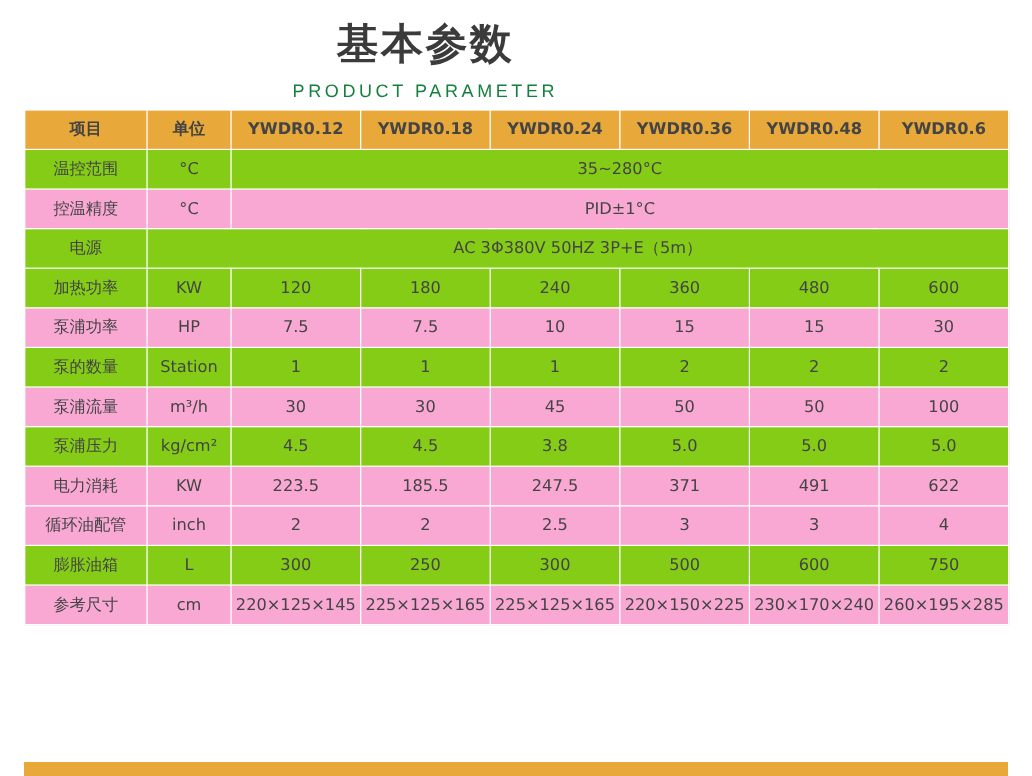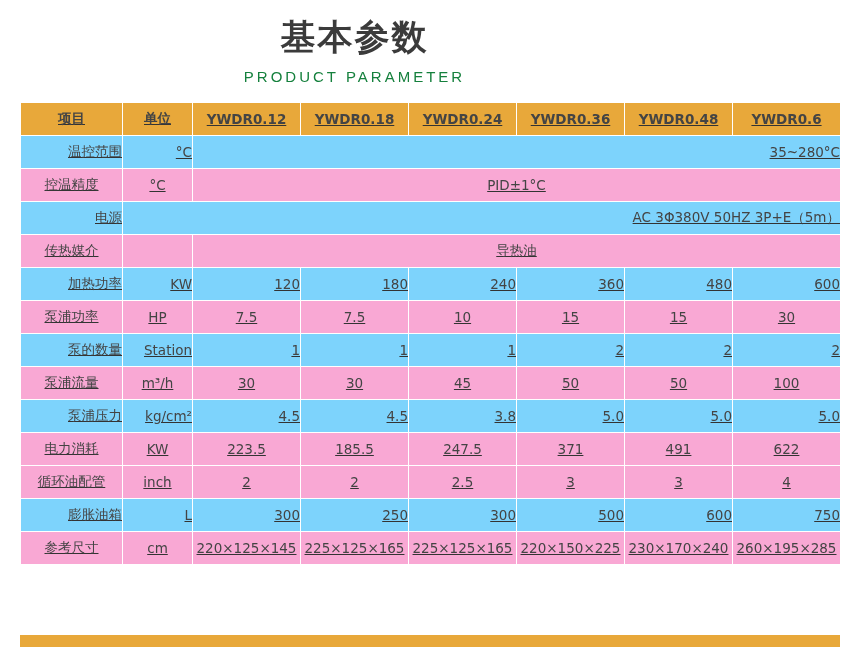--- a/index.html
+++ b/index.html
@@ -35,44 +35,42 @@
   .sub-title {
     font-size: 15px;
     color: #15803d;
     letter-spacing: 3px;
     margin-top: 8px;
     font-family: "Liberation Sans", sans-serif;
   }
   table.param {
     border-collapse: collapse;
     width: 820px;
-    margin: 17px 20px 0 20px;
+    margin: 6px 20px 0 20px;
     table-layout: fixed;
-    text-decoration: underline;
   }
   table.param td, table.param th {
     border: 1px solid #ffffff;
     text-align: center;
     font-size: 13.5px;
     color: #444444;
     font-family: "DejaVu Sans", "Liberation Sans", sans-serif;
     padding: 0;
     height: 33px;
     box-sizing: border-box;
   }
   thead th {
     background: #e8a83a;
     color: #ffffff;
     font-size: 15px;
     font-weight: bold;
     height: 34px;
   }
   tbody tr.odd td {
-    background: #7dd3fc;
-    text-align: right;
+    background: #84cc16;
   }
   tbody tr.even td {
     background: #f9a8d4;
   }
   td.label-cell {
     font-size: 14px;
     color: #3d3d3d;
   }
   td.unit-cell {
     font-size: 13px;
@@ -142,25 +140,20 @@
         <td class="label-cell">控温精度</td>
         <td class="unit-cell">°C</td>
         <td class="span-cell" colspan="6">PID±1°C</td>
       </tr>
 
       <tr class="odd">
         <td class="label-cell">电源</td>
         <td class="span-cell" colspan="7">AC 3Φ380V 50HZ 3P+E（5m）</td>
       </tr>
 
-      <tr class="even">
-        <td class="label-cell">传热媒介</td>
-        <td class="unit-cell"></td>
-        <td class="span-cell" colspan="6">导热油</td>
-      </tr>
 
       <tr class="odd">
         <td class="label-cell">加热功率</td>
         <td class="unit-cell">KW</td>
         <td>120</td>
         <td>180</td>
         <td>240</td>
         <td>360</td>
         <td>480</td>
         <td>600</td>

